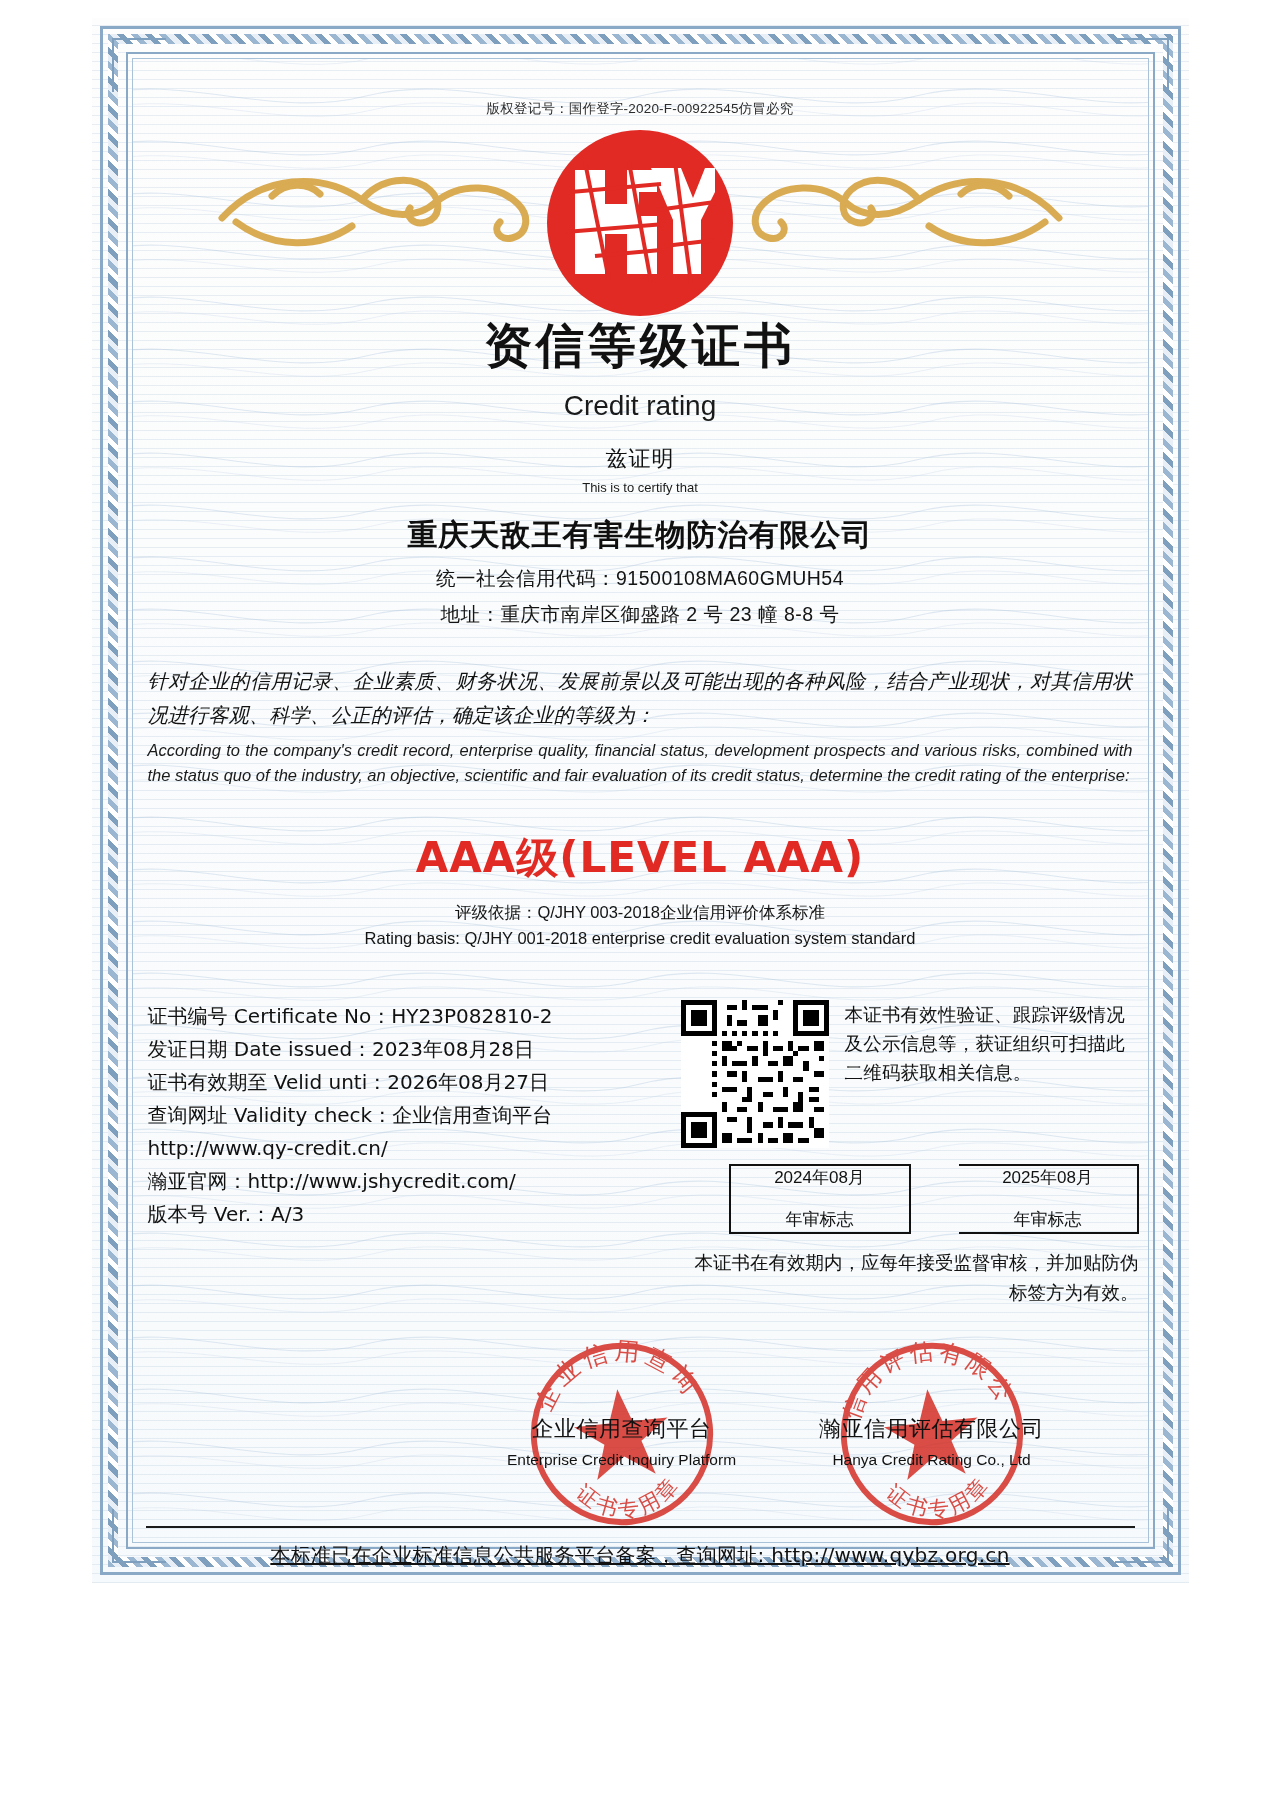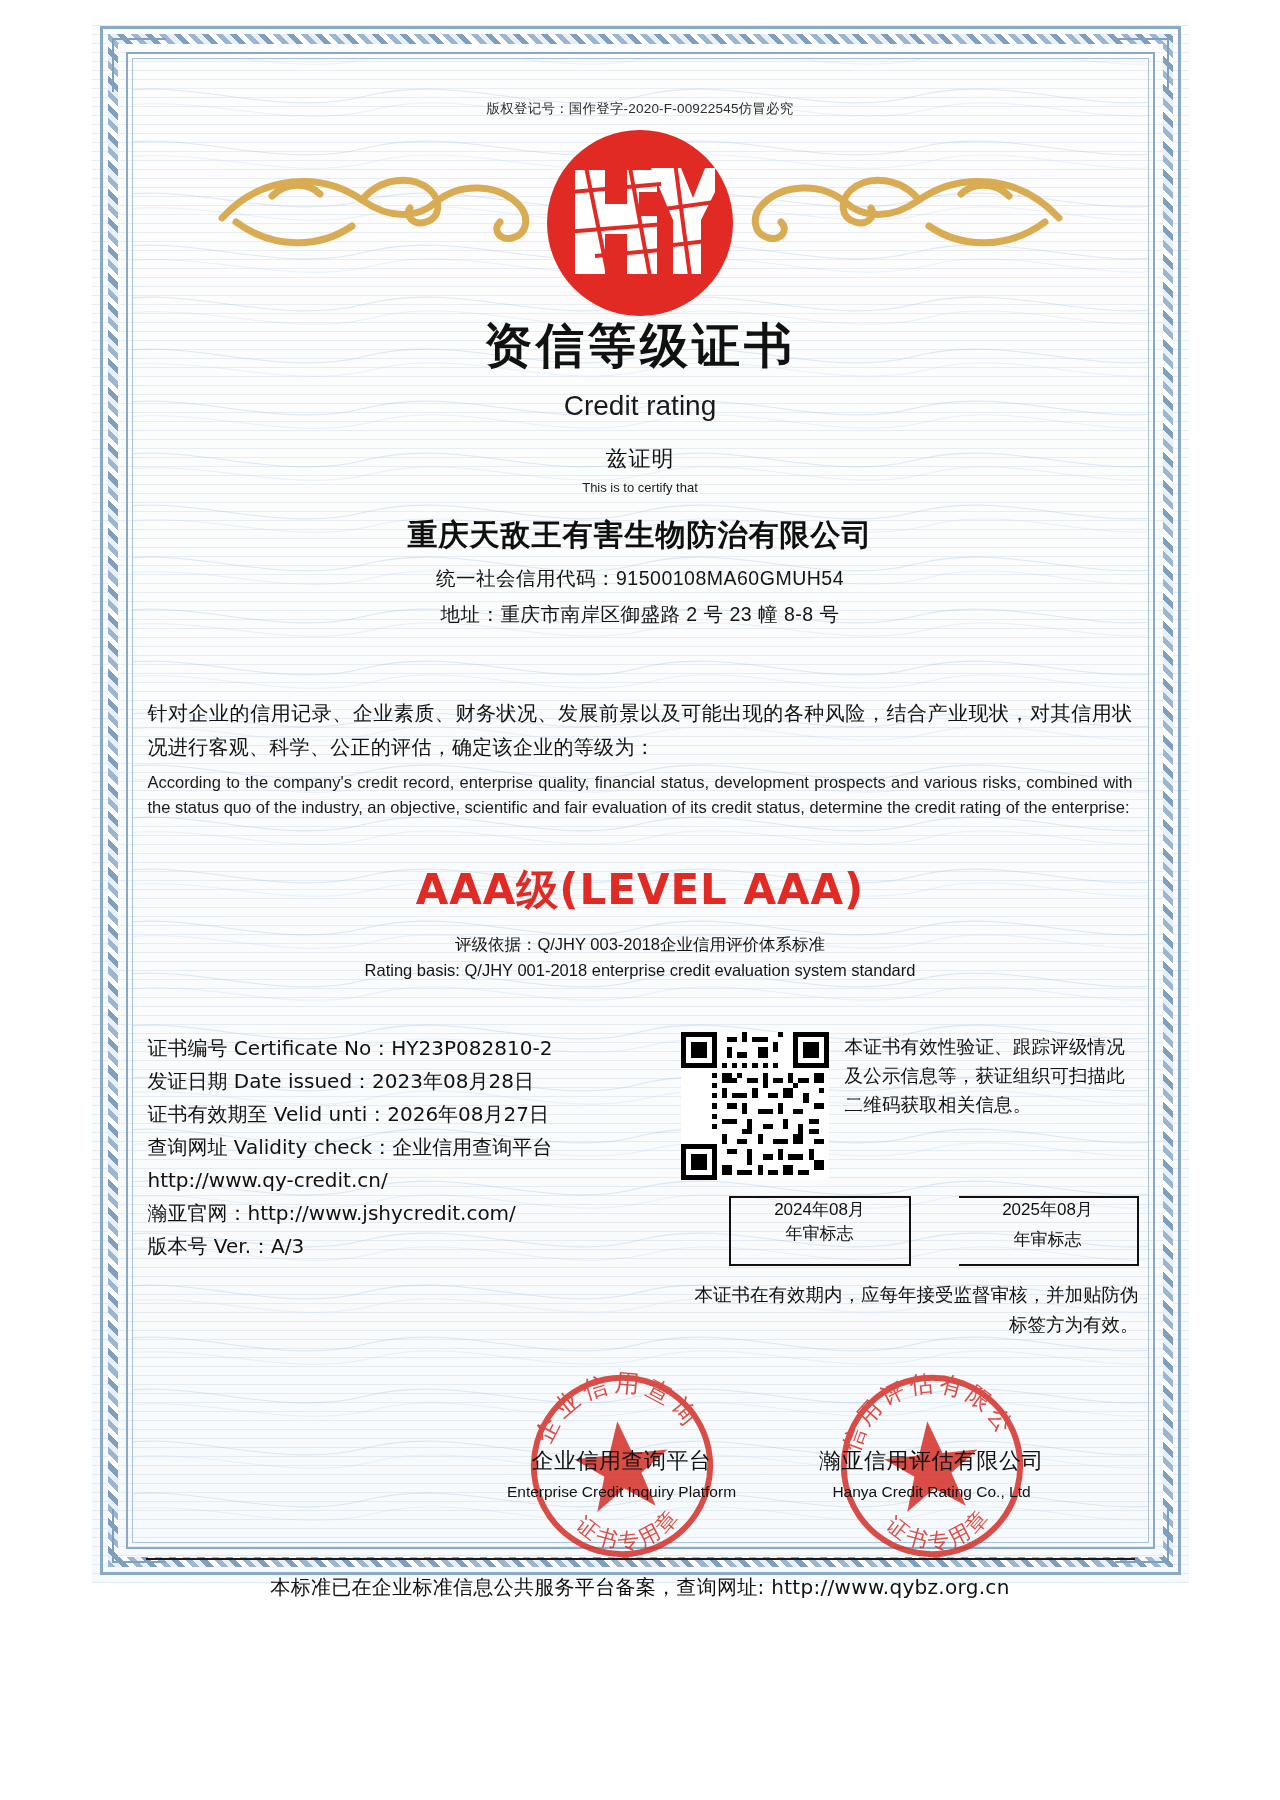--- a/index.html
+++ b/index.html
@@ -170,22 +170,23 @@
   .meta-line {
     text-align: center;
     font-size: 19.5px;
     color: #141414;
     margin-top: 9px;
     letter-spacing: .5px;
   }
 
   
   .body-block {
-    margin-top: 52px;
+    margin-top: 20px;
     padding: 16px 6px;
+    font-style: italic;
   }
   .body-cn {
     font-size: 20px;
     line-height: 34px;
     color: #121212;
     text-align: justify;
     letter-spacing: .3px;
     font-family: "DejaVu Sans", "Liberation Sans", sans-serif;
   }
   .body-en {
@@ -264,21 +265,21 @@
     margin-top: 16px;
     gap: 0;
   }
   .stamp-box {
     width: 178px;
     height: 66px;
     border: 2px solid #111;
     display: flex;
     flex-direction: column;
     align-items: center;
-    justify-content: flex-start;
+    justify-content: space-between;
     font-size: 17px;
     color: #111;
     line-height: 24px;
     margin-left: 48px;
   }
   .stamp-box + .stamp-box { border-left: none; gap: 6px; }
   .annual-note {
     margin-top: 14px;
     font-size: 18.5px;
     line-height: 30px;
@@ -333,20 +334,21 @@
     border-top: 2px solid #1b1b1b;
     margin: 0 4px;
   }
   .footer-text {
     text-align: center;
     font-size: 20px;
     color: #111;
     margin-top: 14px;
     letter-spacing: .3px;
     font-family: "DejaVu Sans", "Liberation Sans", sans-serif;
+    text-decoration: underline;
   }
 </style>
 </head>
 <body>
 
 <div class="cert-page">
 
   <svg class="wave-overlay" viewBox="0 0 1097 1565" preserveAspectRatio="none">
     <defs>
       <pattern id="wv" width="1097" height="52" patternUnits="userSpaceOnUse">

